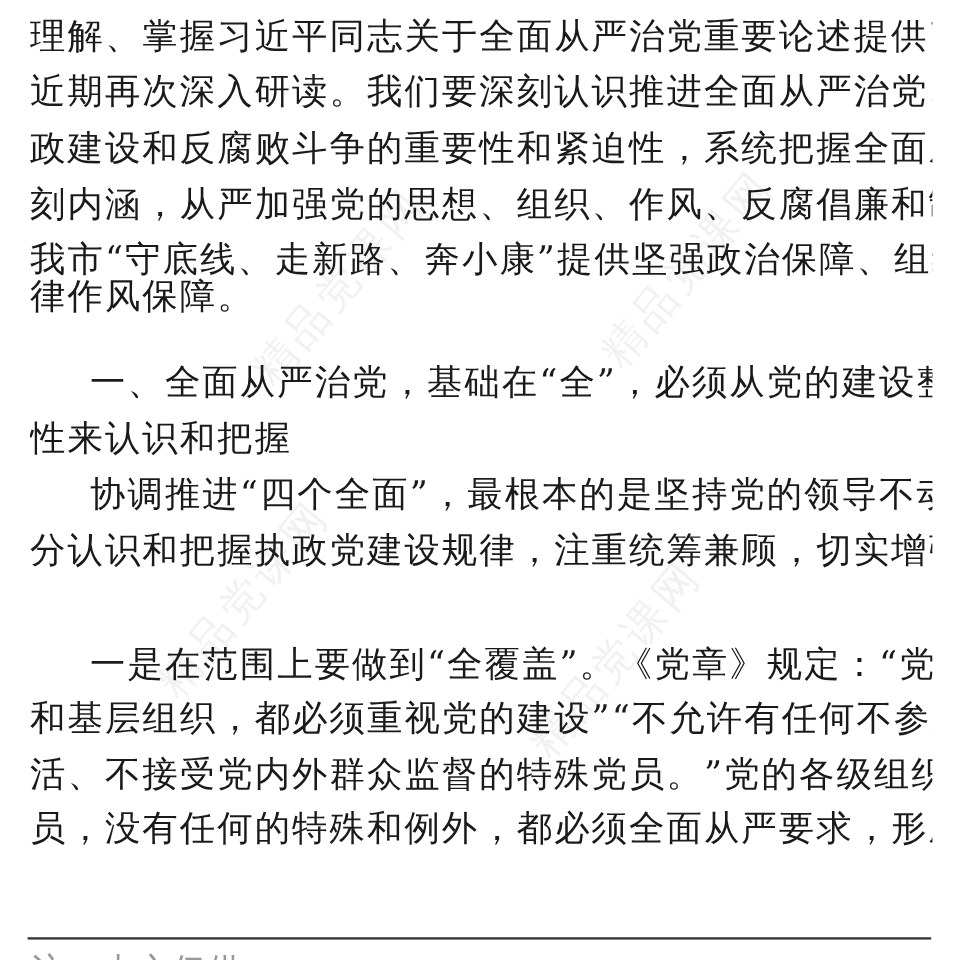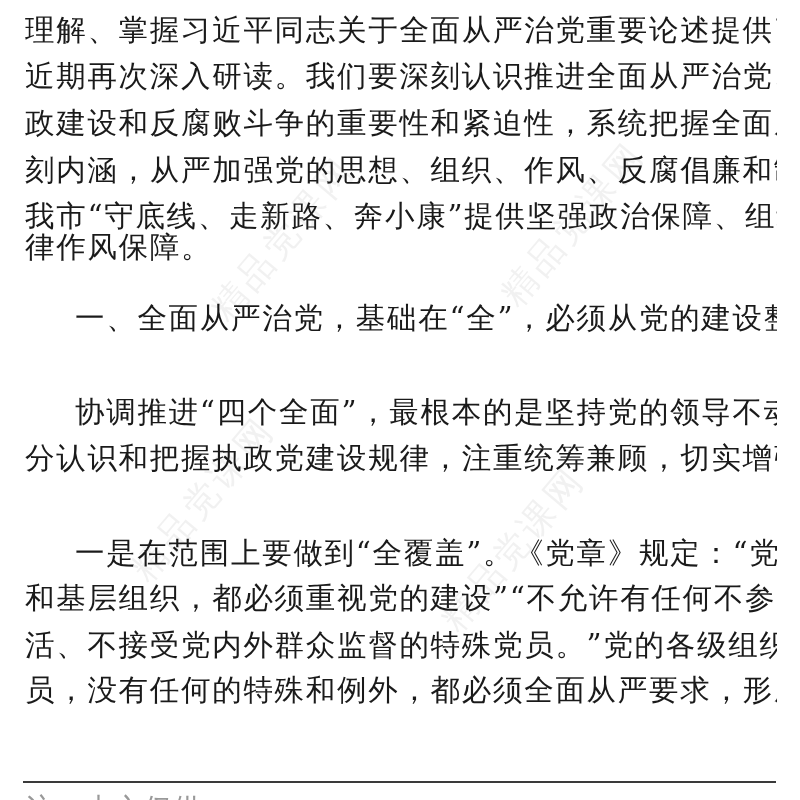--- a/index.html
+++ b/index.html
@@ -92,20 +92,21 @@
   <div class="watermark" style="left:430px; top:610px;">精品党课网</div>
 
   <div class="text-line" style="top:13px;">理解、掌握习近平同志关于全面从严治党重要论述提供了重要指南，</div>
   <div class="text-line" style="top:59px;">近期再次深入研读。我们要深刻认识推进全面从严治党、加强党风廉</div>
   <div class="text-line" style="top:106px;">政建设和反腐败斗争的重要性和紧迫性，系统把握全面从严治党的深</div>
   <div class="text-line" style="top:153px;">刻内涵，从严加强党的思想、组织、作风、反腐倡廉和制度建设，为</div>
   <div class="text-line" style="top:199px;">我市“守底线、走新路、奔小康”提供坚强政治保障、组织保障和纪</div>
   <div class="text-line last" style="top:230px;">律作风保障。</div>
 
   <div class="text-line indent" style="top:301px;">一、全面从严治党，基础在“全”，必须从党的建设整体性、系统</div>
+  <div class="text-line last" style="top:348px;">性来认识和把握</div>
 
   <div class="text-line indent" style="top:395px;">协调推进“四个全面”，最根本的是坚持党的领导不动摇。必须充</div>
   <div class="text-line" style="top:441px;">分认识和把握执政党建设规律，注重统筹兼顾，切实增强全面从严治</div>
 
   <div class="text-line indent" style="top:536px; text-align-last:left;">
     <span class="bold">一是在范围上要做到“全覆盖”。</span><span>《党章》规定：“党的中央、地方</span>
   </div>
   <div class="text-line" style="top:581px;">和基层组织，都必须重视党的建设”“不允许有任何不参加党的组织生</div>
   <div class="text-line" style="top:628px;">活、不接受党内外群众监督的特殊党员。”党的各级组织和全体共产党</div>
   <div class="text-line" style="top:673px;">员，没有任何的特殊和例外，都必须全面从严要求，形成全覆盖的管</div>

